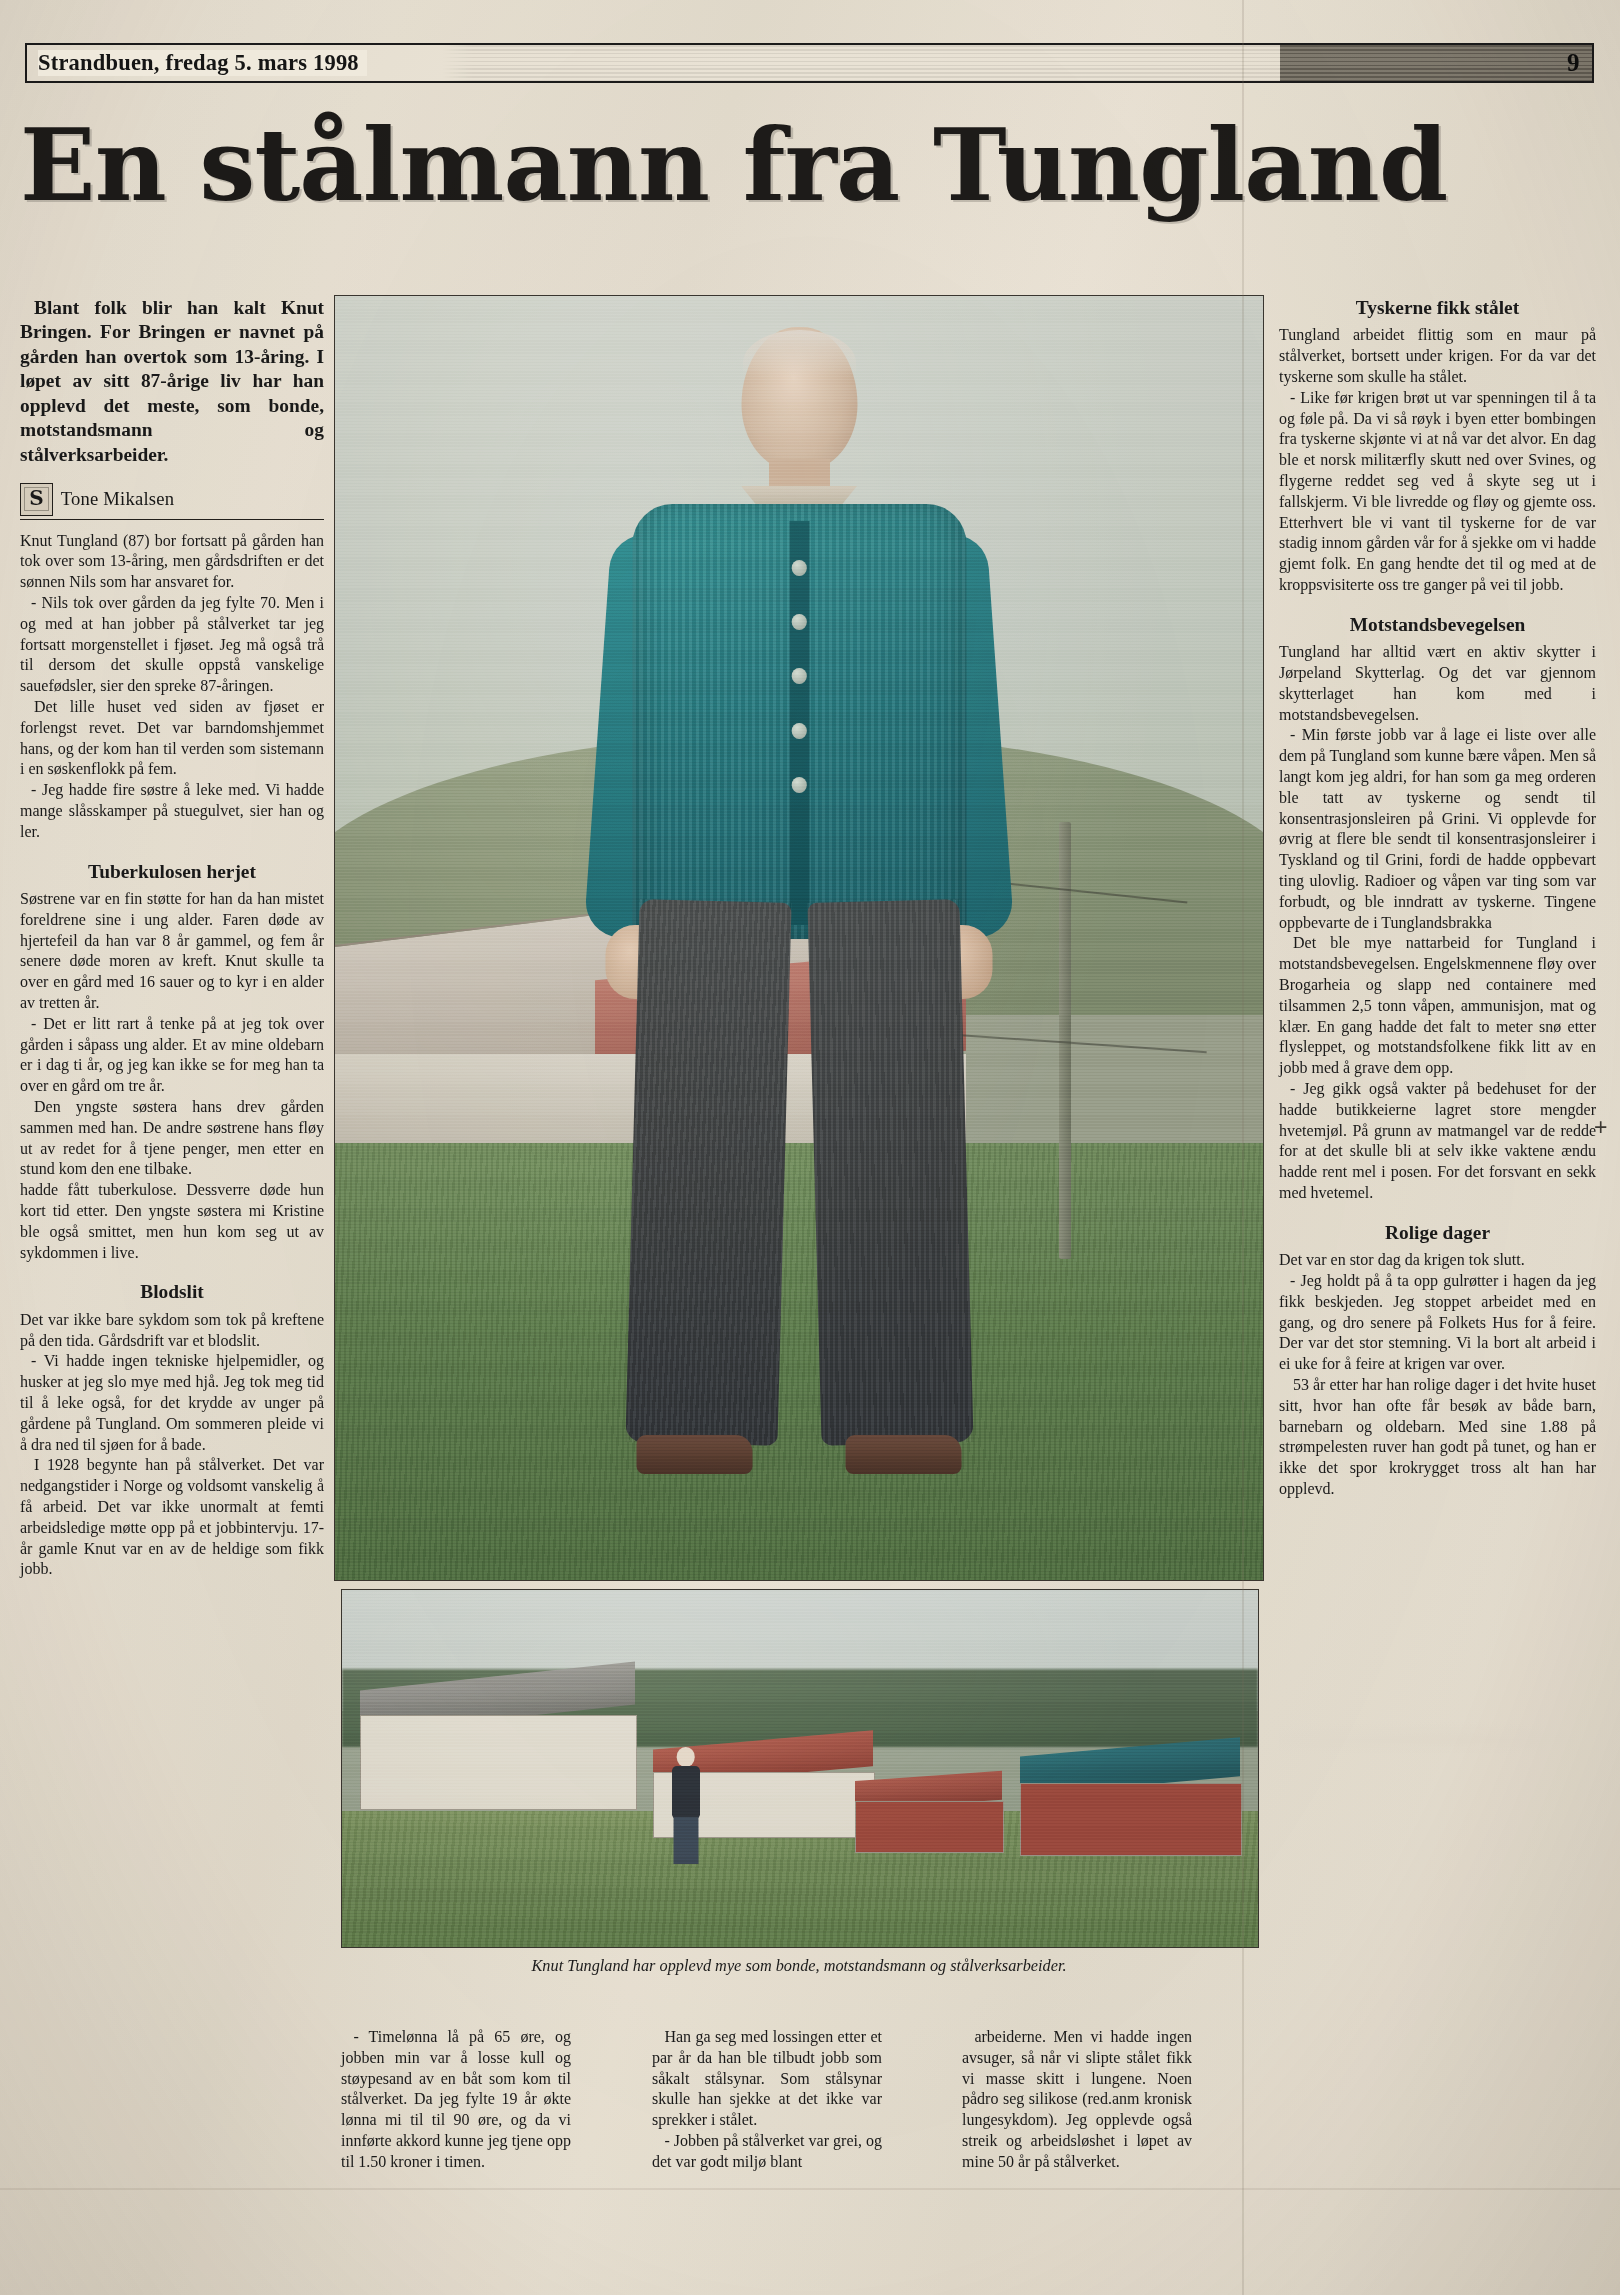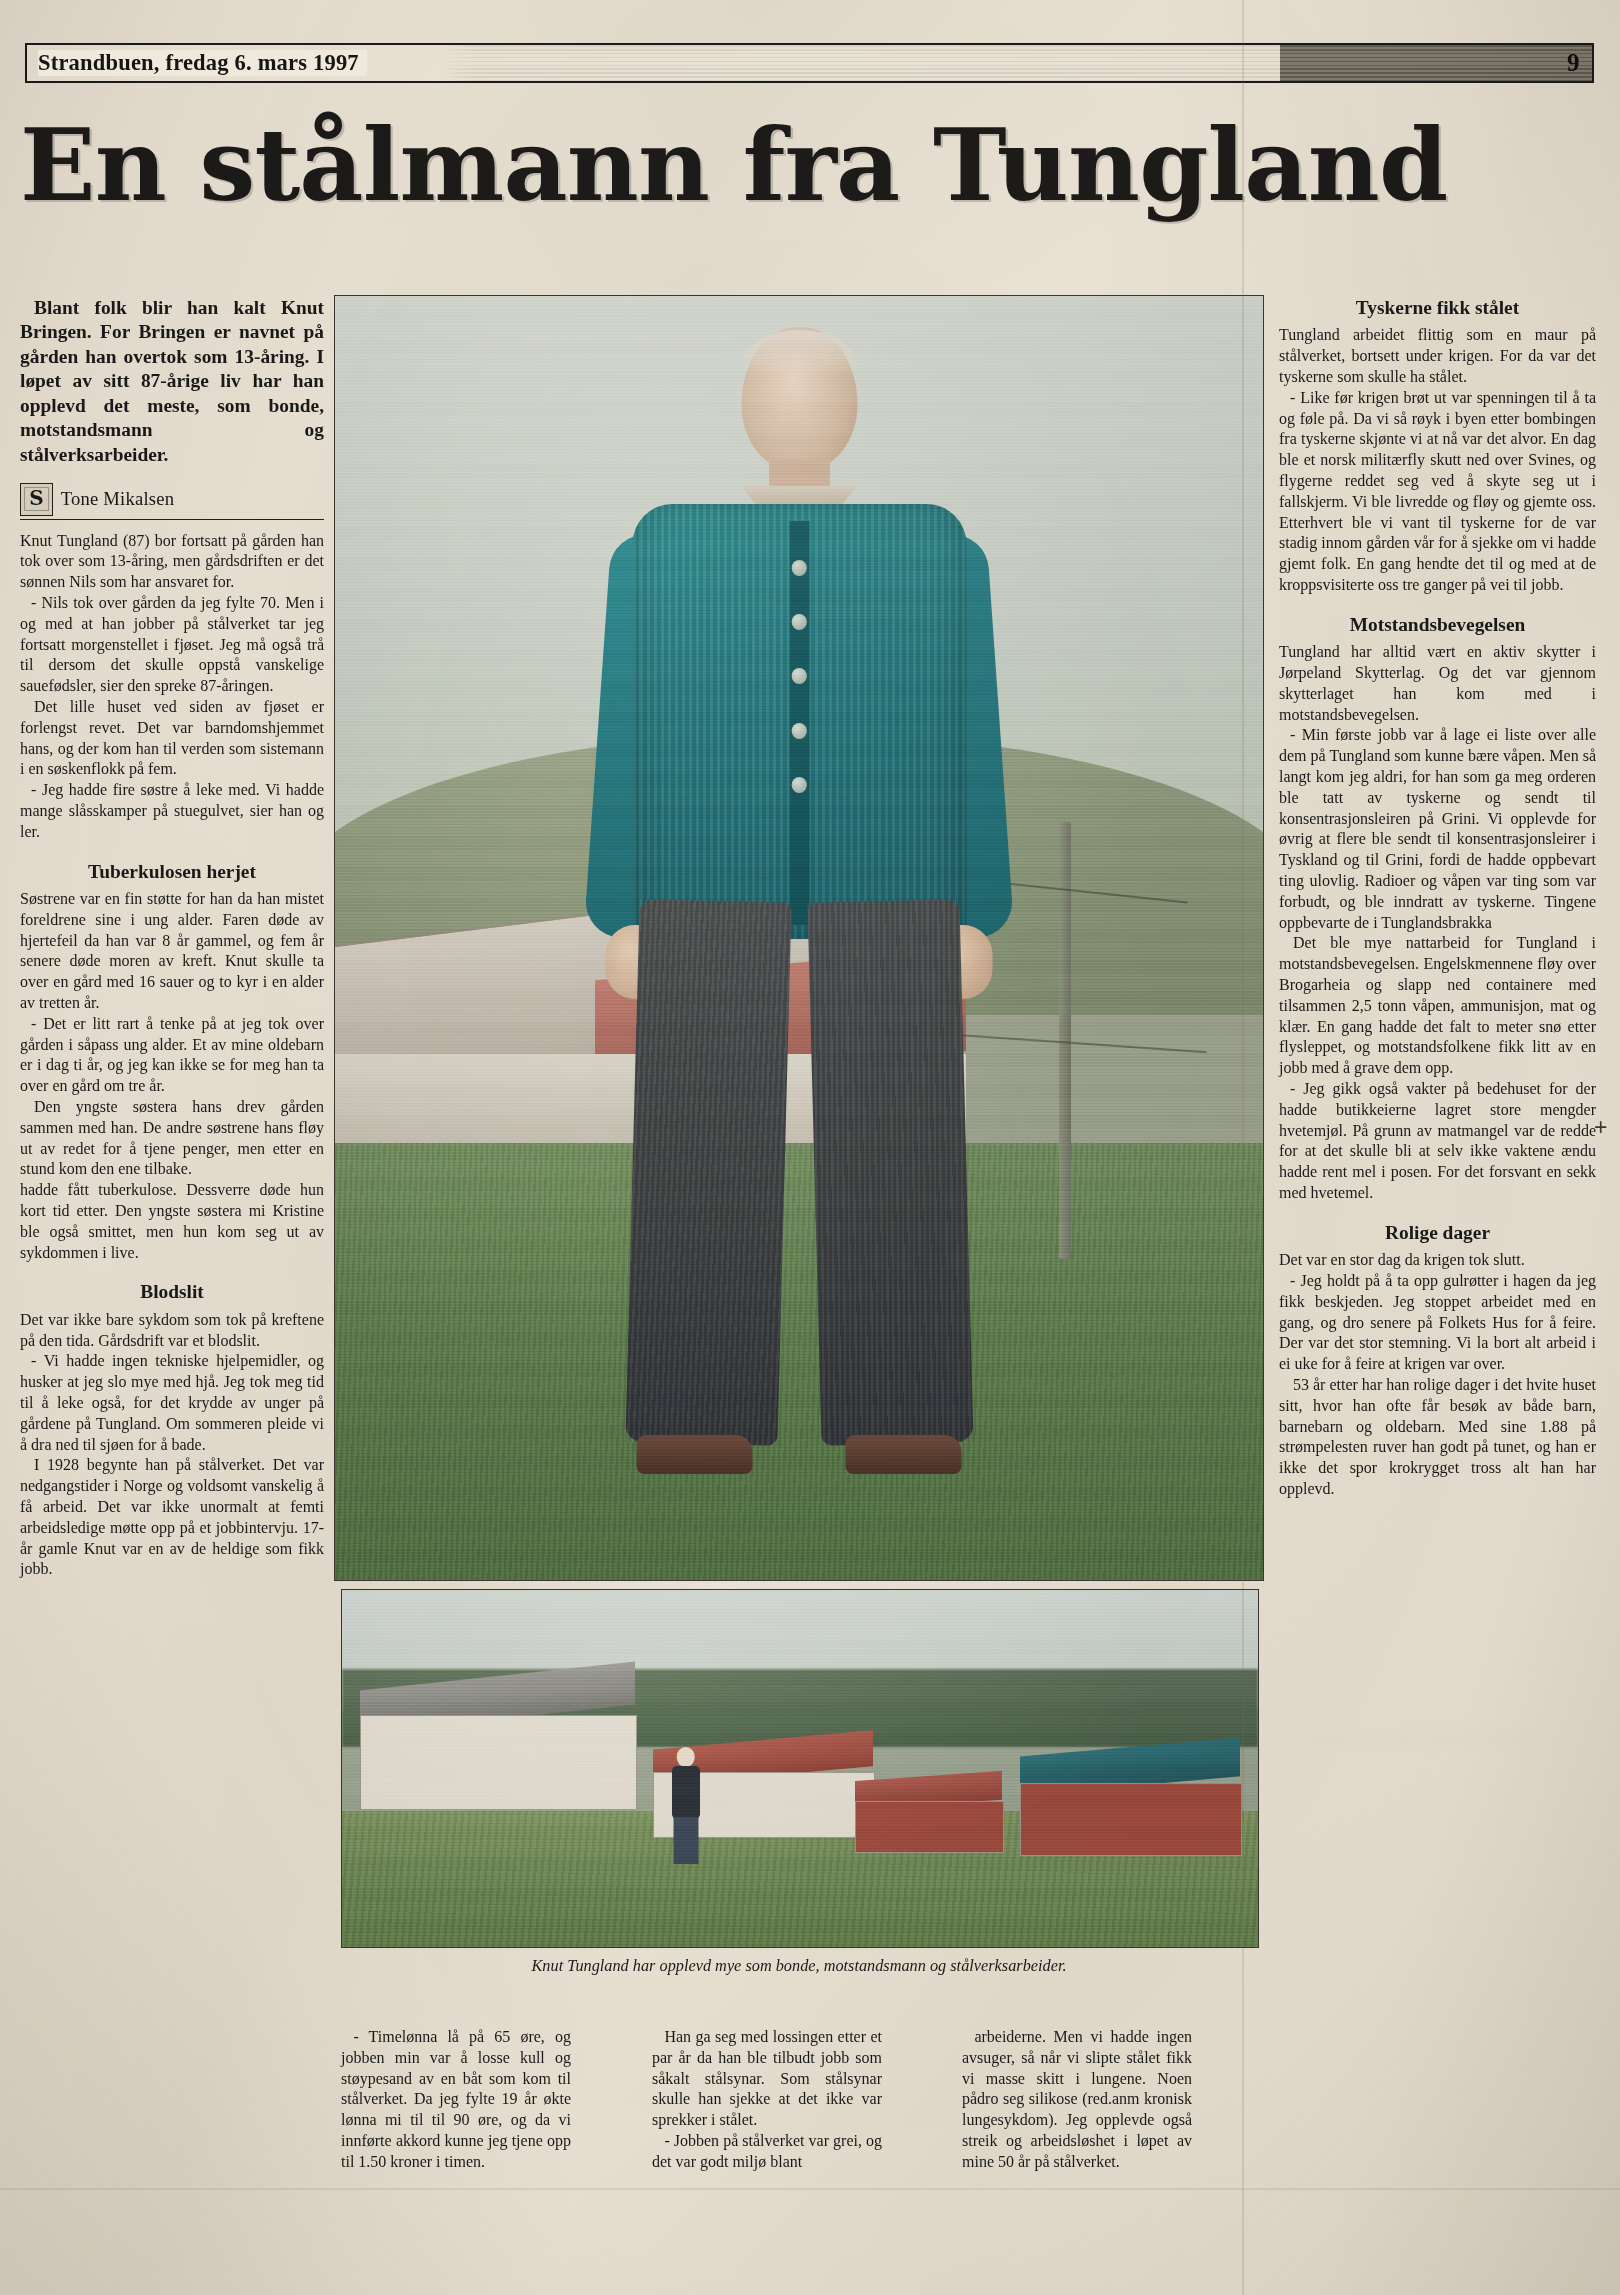--- a/index.html
+++ b/index.html
@@ -414,21 +414,21 @@
     pointer-events:none;
   }
 </style>
 </head>
 <body>
 
 <div class="page">
 
   <div class="masthead">
     <div class="mh-left">
-      <span>Strandbuen, fredag 6. mars 1997</span>
+      <span>Strandbuen, fredag 5. mars 1998</span>
     </div>
     <div class="mh-right">9</div>
   </div>
 
   <div class="headline">En stålmann fra Tungland</div>
 
   <div class="col" id="col-left">
     <p class="lead">Blant folk blir han kalt Knut Bringen. For Bringen er navnet på gården han overtok som 13-åring. I løpet av sitt 87-årige liv har han opplevd det meste, som bonde, motstandsmann og stålverksarbeider.</p>
 
     <div class="byline">

